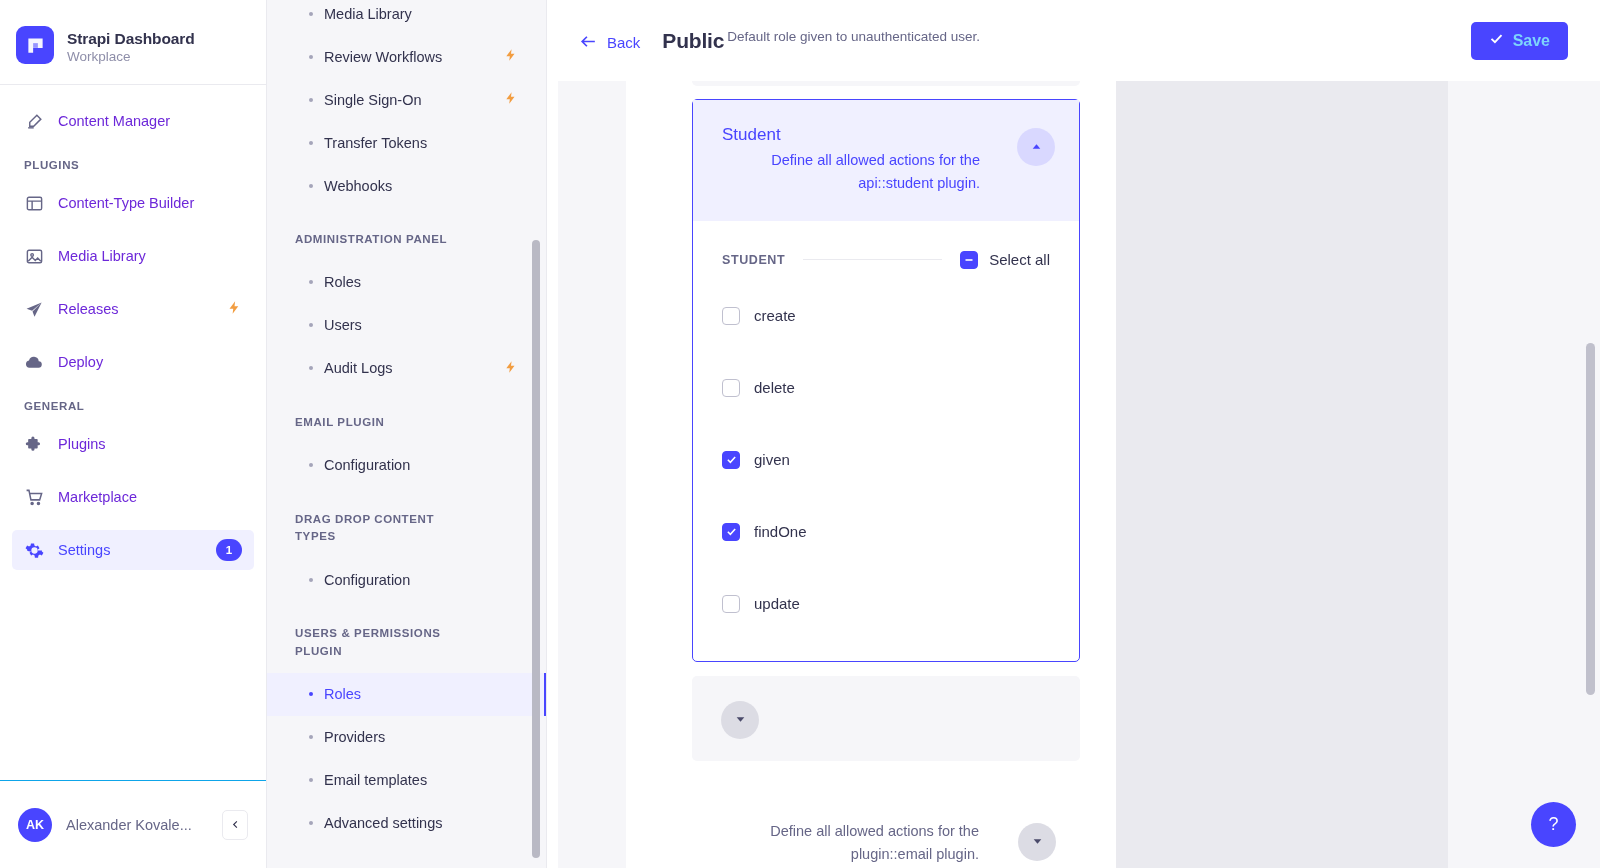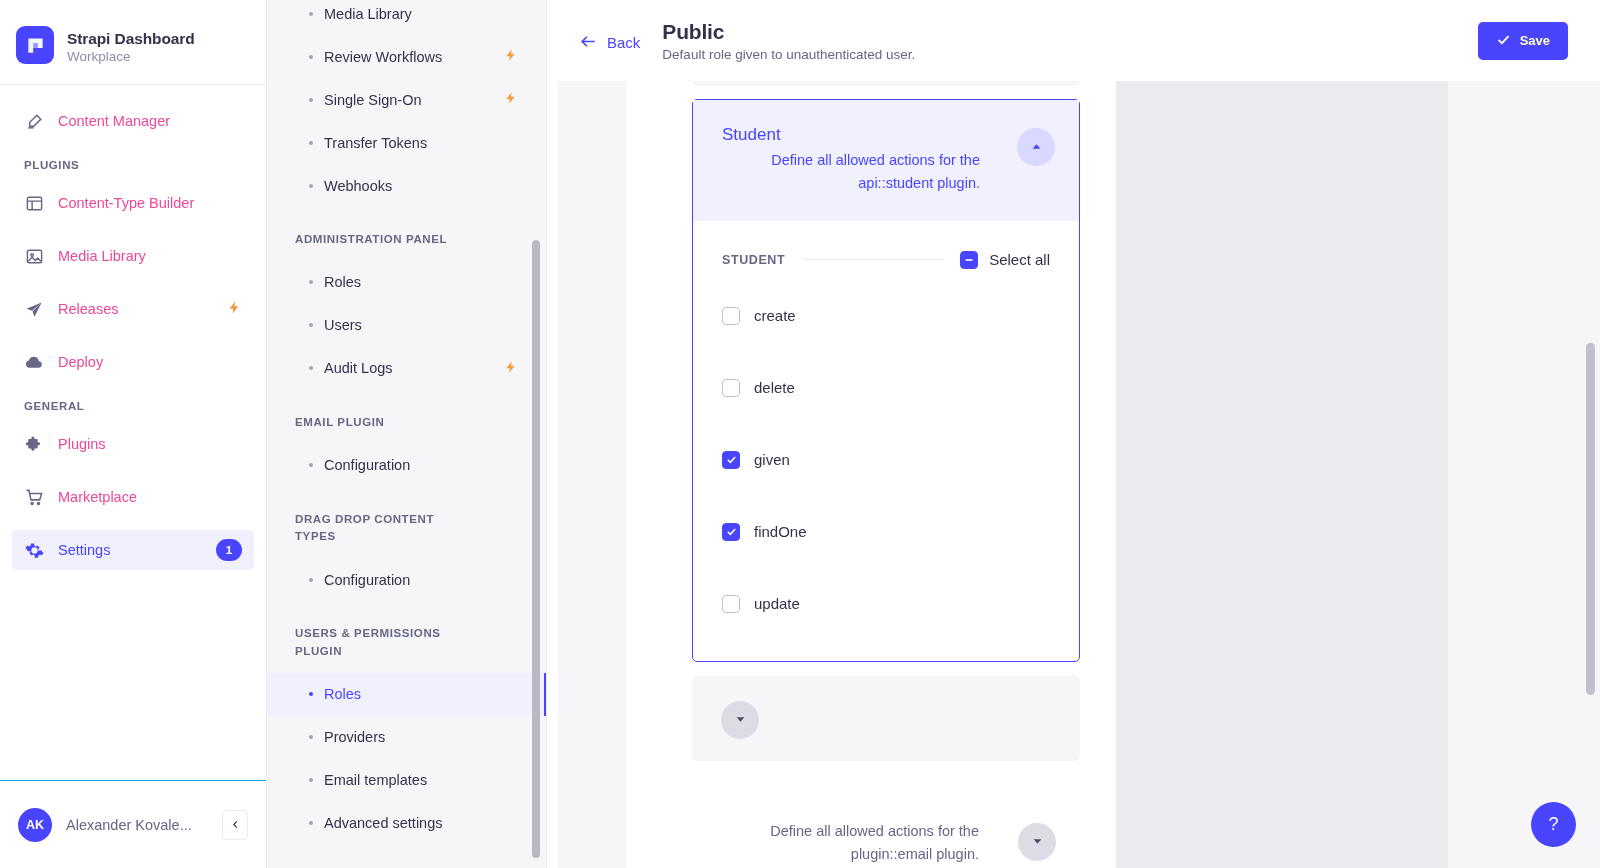--- a/index.html
+++ b/index.html
@@ -32,21 +32,21 @@
     flex: none;
   }
   .brand-text { display: flex; flex-direction: column; justify-content: center; gap: 1px;}
   .brand-title { font-size: 15.5px; font-weight: bold; color: #32324d; letter-spacing: -0.1px;}
   .brand-sub { font-size: 13.5px; color: #8e8ea9; }
 
   .nav-scroll { flex: 1; padding: 16px 12px 0 12px; overflow: hidden; }
   .nav-item {
     display: flex; align-items: center; gap: 14px;
     height: 40px; padding: 0 12px; border-radius: 5px;
-    color: #ec4899; font-size: 14.5px;
+    color: #6d28d9; font-size: 14.5px;
     margin-bottom: 13px;
     cursor: pointer; position: relative;
   }
   .nav-item .ic { width: 20px; height: 20px; flex: none; display:flex; align-items:center; justify-content:center;}
   .nav-item.active { background: #f0f0ff; color: #4945ff; }
   .nav-item .badge {
     margin-left: auto; background: #4945ff; color: #fff;
     font-size: 11.5px; font-weight: bold;
     border-radius: 999px; min-width: 26px; height: 22px;
     display: flex; align-items: center; justify-content: center;
@@ -119,29 +119,29 @@
     height: 81px; background: #ffffff;
     display: flex; align-items: center;
     padding: 0 32px 0 32px;
     position: relative; z-index: 5;
   }
   .back-btn {
     display: flex; align-items: center; gap: 9px;
     color: #4945ff; font-size: 15px; cursor: pointer;
     margin-right: 22px; margin-top: 4px;
   }
-  .head-texts { display: flex; flex-direction: column; gap: 3px; }
+  .head-texts { display: flex; flex-direction: row; gap: 3px; }
   .head-title { font-size: 21px; font-weight: bold; color: #32324d; letter-spacing: -0.2px;}
   .head-sub { font-size: 13.5px; color: #666687; }
   .save-btn {
     margin-left: auto;
-    background: #4945ff; color: #fef9c3; border: none;
+    background: #4945ff; color: #7dd3fc; border: none;
     border-radius: 5px; height: 38px; padding: 12px 18px;
     display: flex; align-items: center; gap: 9px;
-    font-size: 13px; font-weight: bold; cursor: pointer;
+    font-size: 16px; font-weight: bold; cursor: pointer;
     font-family: "Liberation Sans", sans-serif;
   }
 
   .content-area {
     position: absolute; top: 81px; left: 0; right: 0; bottom: 0;
     background: #ffffff;
   }
   .grid-strip-a { position:absolute; left: 11px; top: 0; bottom: 0; width: 68px; background:#f6f6f9; }
   .grid-strip-b { position:absolute; left: 569px; top: 0; bottom: 0; width: 332px; background:#eaeaef; }
   .grid-strip-c { position:absolute; left: 901px; top: 0; bottom: 0; width: 65px; background:#f6f6f9; }

